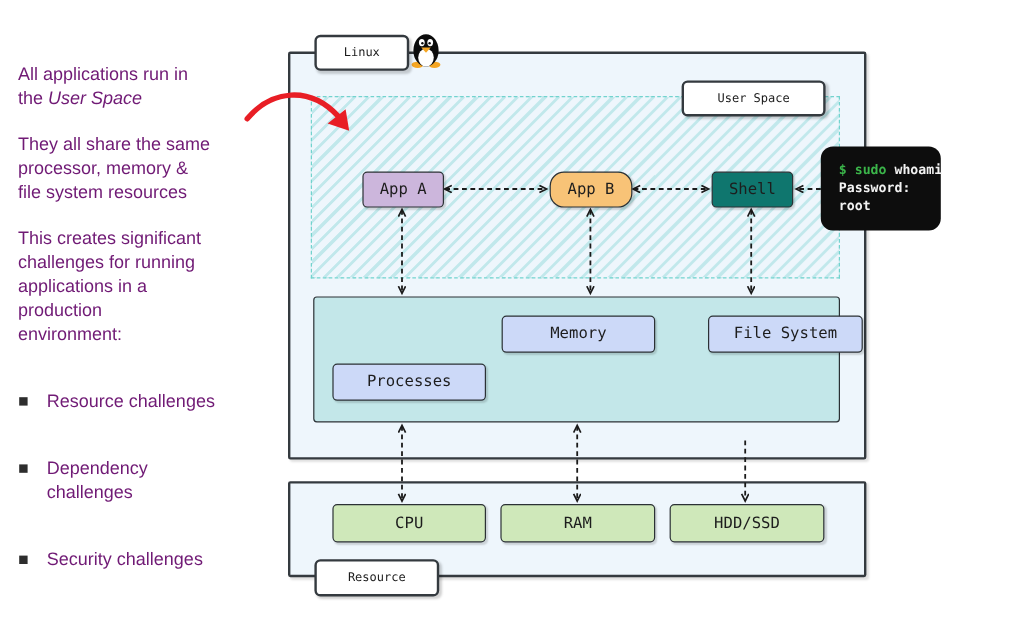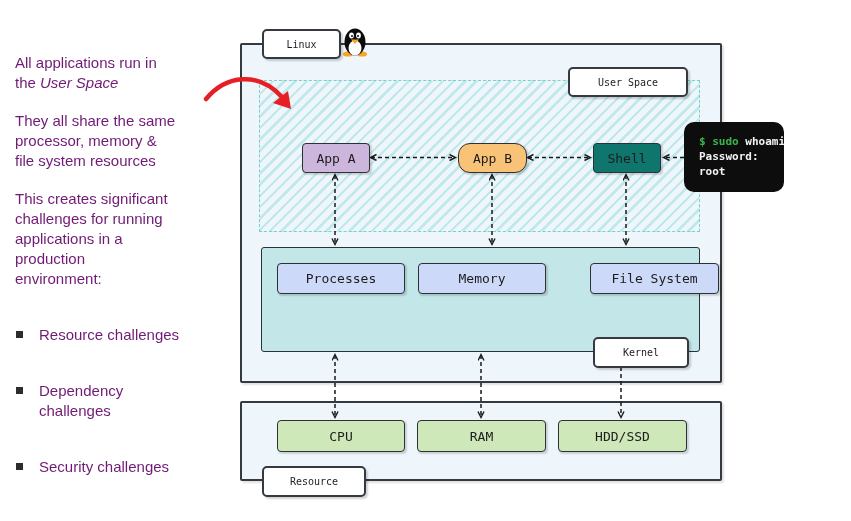--- a/index.html
+++ b/index.html
@@ -87,21 +87,21 @@
 challenges</span></li>
       <li><span class="bullet-square"></span><span>Security challenges</span></li>
     </ul>
   </div>
 
   <div class="layer box-linux"></div>
   <div class="layer box-hardware"></div>
   <div class="hatch"></div>
   <div class="kernel-region" style="background-color: rgb(195, 231, 233);"></div>
 
-  <div class="node mono sub sub-1" style="background-color: rgb(204, 217, 248);">Processes</div>
+  <div class="node mono sub sub-1" style="background-color: rgb(204, 217, 248); margin-top: 40px;">Processes</div>
   <div class="node mono sub sub-2" style="background-color: rgb(204, 217, 248);">Memory</div>
   <div class="node mono sub sub-3" style="background-color: rgb(204, 217, 248);">File System</div>
 
   <div class="node mono sub hw-1" style="background-color: rgb(207, 232, 186);">CPU</div>
   <div class="node mono sub hw-2" style="background-color: rgb(207, 232, 186);">RAM</div>
   <div class="node mono sub hw-3" style="background-color: rgb(207, 232, 186);">HDD/SSD</div>
 
   <svg class="overlay" width="851" height="521" viewBox="0 0 851 521">
     <defs>
       <marker id="ah" markerWidth="9" markerHeight="9" refX="6" refY="3.5" orient="auto-start-reverse" markerUnits="userSpaceOnUse">
@@ -135,21 +135,20 @@
       <polygon points="351,39.5 359,39.5 355,44" fill="#f5a623"></polygon>
     </g>
   </svg>
 
   <div class="node mono app app-a" style="background-color: rgb(204, 182, 220);">App A</div>
   <div class="node mono app app-b" style="background-color: rgb(248, 195, 119); border-radius: 12px;">App B</div>
   <div class="node mono app app-shell" style="background-color: #0f766e;">Shell</div>
 
   <div class="label-box mono label-linux">Linux</div>
   <div class="label-box mono label-userspace">User Space</div>
-  <div class="label-box mono label-kernel">Kernel</div>
   <div class="label-box mono label-hardware">Resource</div>
 
   <div class="terminal mono" style="background-color: rgb(13, 13, 13);">
     <div class="term-line"><span style="color: rgb(59, 181, 74);">$ sudo</span><span> whoami</span></div>
     <div class="term-line">Password:</div>
     <div class="term-line">root</div>
   </div>
 
 </div>
 

